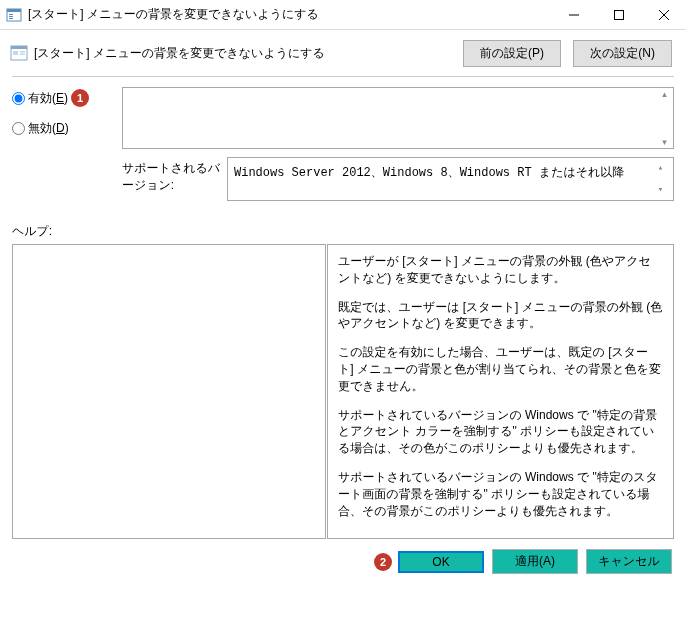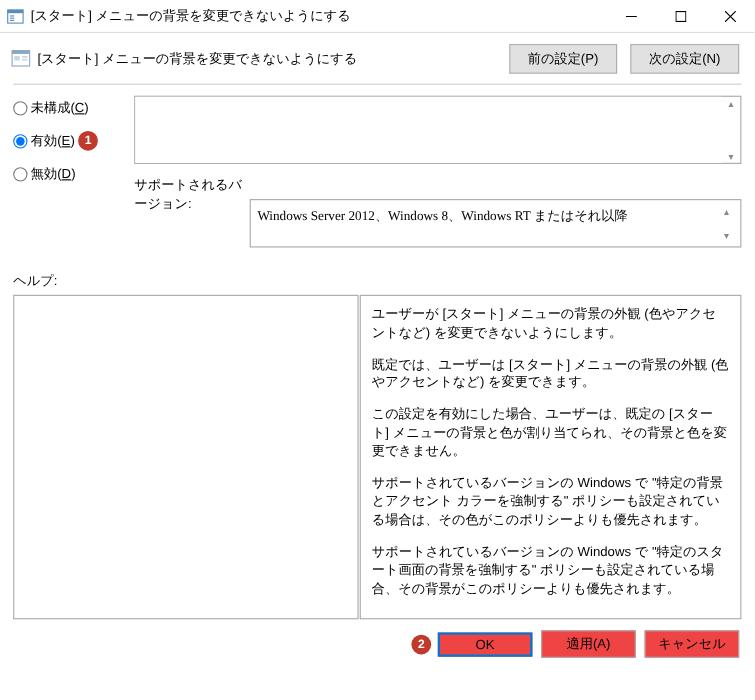--- a/index.html
+++ b/index.html
@@ -77,26 +77,25 @@
   font-weight: bold;
   margin-left: 3px;
 }
 .fields-col { flex: 1; }
 .field-row { display: flex; margin-bottom: 8px; }
 .field-label { width: 105px; padding-top: 3px; }
 .textarea, .supportbox {
   flex: 1;
   border: 1px solid #a7a7a7;
   background: #fff;
-  font-family: Liberation Serif, serif;
+  font-family: Liberation Mono, monospace;
   font-size: 12px;
   padding: 4px;
   resize: none;
   position: relative;
-  margin-top: 24px;
 }
 .supportbox { height: 44px; display: flex; }
 .supportbox .text { flex: 1; padding: 2px 0 0 2px; }
 .scrollbar-stub {
   width: 17px;
   display: flex; flex-direction: column; justify-content: space-between;
   color: #888; font-size: 9px;
 }
 .scrollbar-stub span { text-align: center; line-height: 12px; }
 .section-labels {
@@ -124,21 +123,21 @@
   justify-content: flex-end;
   align-items: center;
   gap: 8px;
   padding: 10px 14px 0 0;
 }
 .footer .marker { margin-right: -2px; }
 .footer button {
   min-width: 86px;
   padding: 3px 10px;
   border: 1px solid #adadad;
-  background: #ef4444;
+  background: #14b8a6;
   font-family: inherit;
   font-size: 12px;
   cursor: pointer;
 }
 .footer button.primary { border: 2px solid #0078d7; padding: 2px 9px; }
 </style>
 </head>
 <body>
 
 <div class="titlebar">
@@ -186,24 +185,20 @@
   <div class="nav-buttons">
     <button class="nav-btn"><span>前の設定(P)</span></button>
     <button class="nav-btn"><span>次の設定(N)</span></button>
   </div>
 </div>
 <hr class="sep">
 
 <div class="config-area">
   <div class="radio-col">
     <div class="radio-row">
-      <input type="radio" name="st" id="r1" style="">
-      <label for="r1"><span>未構成(</span><u>C</u><span>)</span></label>
-    </div>
-    <div class="radio-row">
       <input type="radio" name="st" id="r2" checked="" style="">
       <label for="r2"><span>有効(</span><u>E</u><span>)</span></label>
       <span class="marker">1</span>
     </div>
     <div class="radio-row">
       <input type="radio" name="st" id="r3" style="">
       <label for="r3"><span>無効(</span><u>D</u><span>)</span></label>
     </div>
   </div>
   <div class="fields-col">

